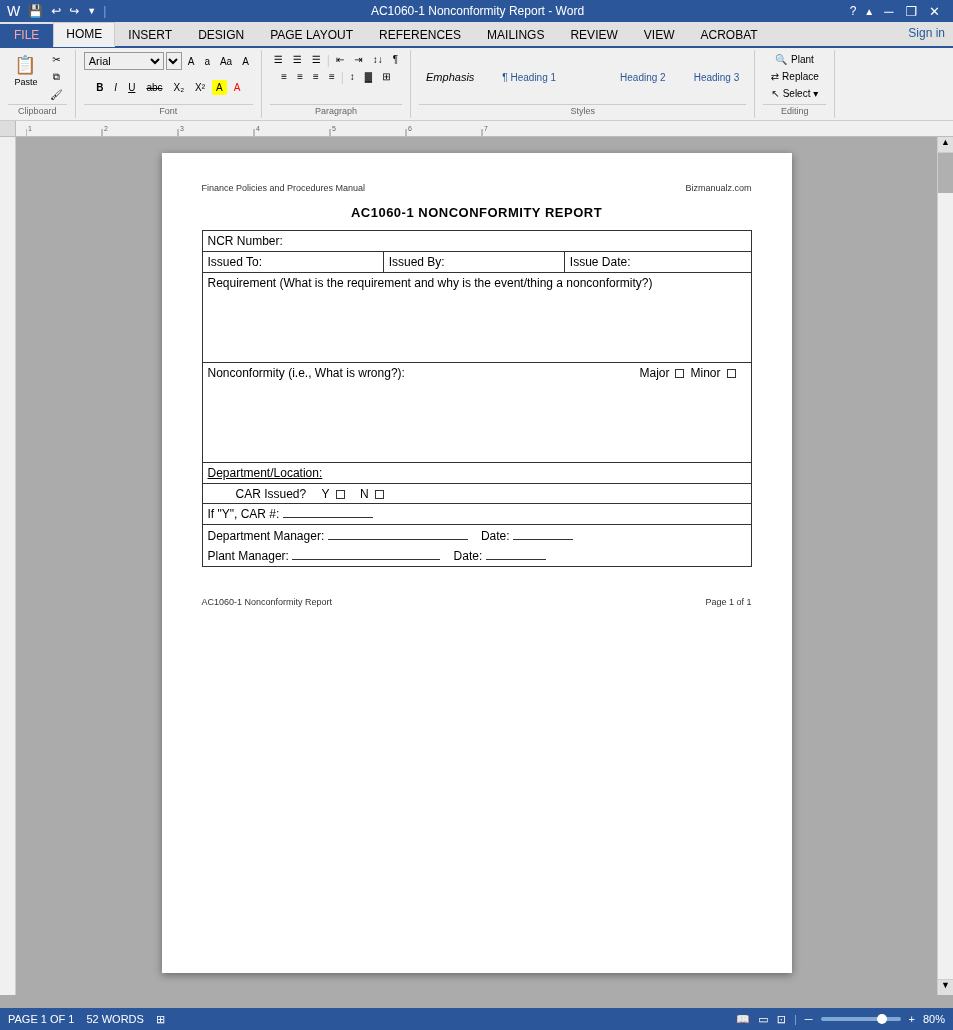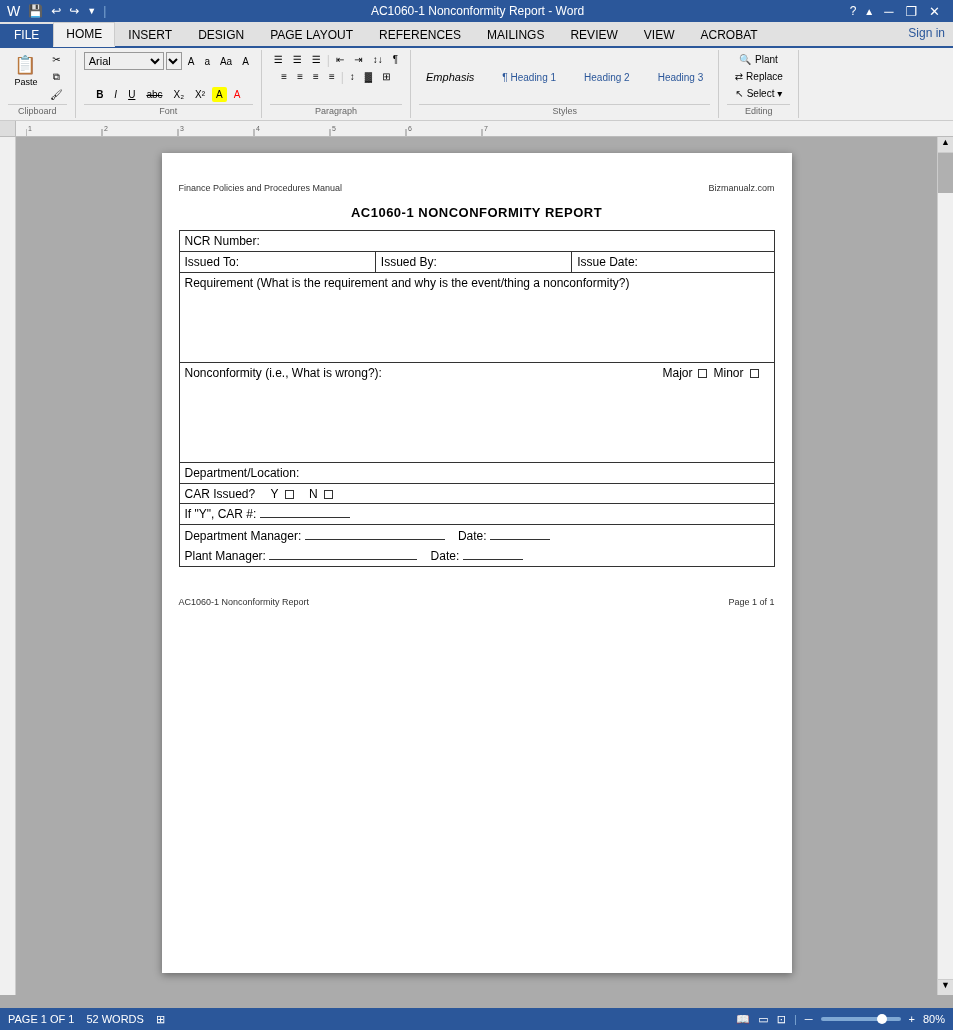--- a/index.html
+++ b/index.html
@@ -12,21 +12,21 @@
       border-bottom: none;
     }
     .rtab.active {
       background: #f0f0f0;
       border-color: #ccc;
       border-bottom: 2px solid #f0f0f0;
       margin-bottom: -1px;
     }
     .file-tab {
       background: #2b579a;
-      color: #ffffff;
+      color: #fca5a5;
       padding: 4px 14px;
       font-size: 12px;
       cursor: pointer;
       text-align: right;
     }
     .rgroup {
       display: flex;
       flex-direction: column;
       border-right: 1px solid #ccc;
       padding: 2px 8px;
@@ -89,21 +89,21 @@
       min-width: 50px;
       text-align: center;
     }
 
     
     #doc-page {
       width: 630px;
       min-height: 820px;
       background: white;
       box-shadow: 0 2px 8px rgba(0,0,0,0.4);
-      padding: 30px 17px;
+      padding: 30px 40px;
       position: relative;
     }
 
     .doc-header {
       display: flex;
       justify-content: space-between;
       font-size: 9px;
       margin-bottom: 12px;
       color: #333;
     }
@@ -258,21 +258,21 @@
       <div style="display:flex;flex-direction:column;gap:2px;">
         <button class="rbtn-small">✂</button>
         <button class="rbtn-small">⧉</button>
         <button class="rbtn-small">🖌</button>
       </div>
     </div>
     <div class="rgroup-title">Clipboard</div>
   </div>
 
   <div class="rgroup" style="min-width:160px;">
-    <div class="rgroup-btns" style="flex-direction:column; gap:17px;">
+    <div class="rgroup-btns" style="flex-direction:column; gap:10px;">
       <div style="display:flex;gap:2px;align-items:center;">
         <select class="font-select">
           <option>Arial</option>
         </select>
         <select class="size-select">
           <option>12</option>
         </select>
         <button class="rbtn-small">A</button>
         <button class="rbtn-small">a</button>
         <button class="rbtn-small">Aa</button>
@@ -319,21 +319,21 @@
   </div>
 
   <div class="rgroup" style="min-width:200px;">
     <div class="rgroup-btns" style="flex-direction:row; gap:14px; flex-wrap:wrap;">
       <div class="style-sample" style="font-style:italic;">
         <span>Emphasis</span>
       </div>
       <div class="style-sample" style="font-size:10px;color:#2b579a;">
         <span>¶ Heading 1</span>
       </div>
-      <div class="style-sample" style="font-size:10px;color:#2b579a;">
+      <div class="style-sample" style="font-size:10px;color:#2b579a;margin-left:36px;">
         <span>Heading 2</span>
       </div>
       <div class="style-sample" style="font-size:10px;color:#2b579a;">
         <span>Heading 3</span>
       </div>
     </div>
     <div class="rgroup-title">Styles</div>
   </div>
 
   <div class="rgroup" style="min-width:80px;">
@@ -425,30 +425,30 @@
                 <span>Major</span>
                 <span class="cb-box"></span>
                 <span>Minor</span>
                 <span class="cb-box"></span>
               </span>
             </div>
           </td>
         </tr>
 
         <tr>
-          <td colspan="3" style="border-bottom:none;">
+          <td colspan="3" style="border-bottom:none;text-decoration:underline;">
             <span>Department/Location:</span>
           </td>
         </tr>
 
 
 
         <tr>
           <td colspan="3" style="border-bottom:none; padding-bottom:2px;">
-            <div style="display:flex; align-items:center; gap:6px;">
+            <div style="display:flex; align-items:center; gap:6px;margin-left:28px;">
               <span>CAR Issued?</span>
               <span>&nbsp;</span>
               <span>Y</span>
               <span class="cb-box"></span>
               <span>&nbsp;</span>
               <span>N</span>
               <span class="cb-box"></span>
             </div>
           </td>
         </tr>

